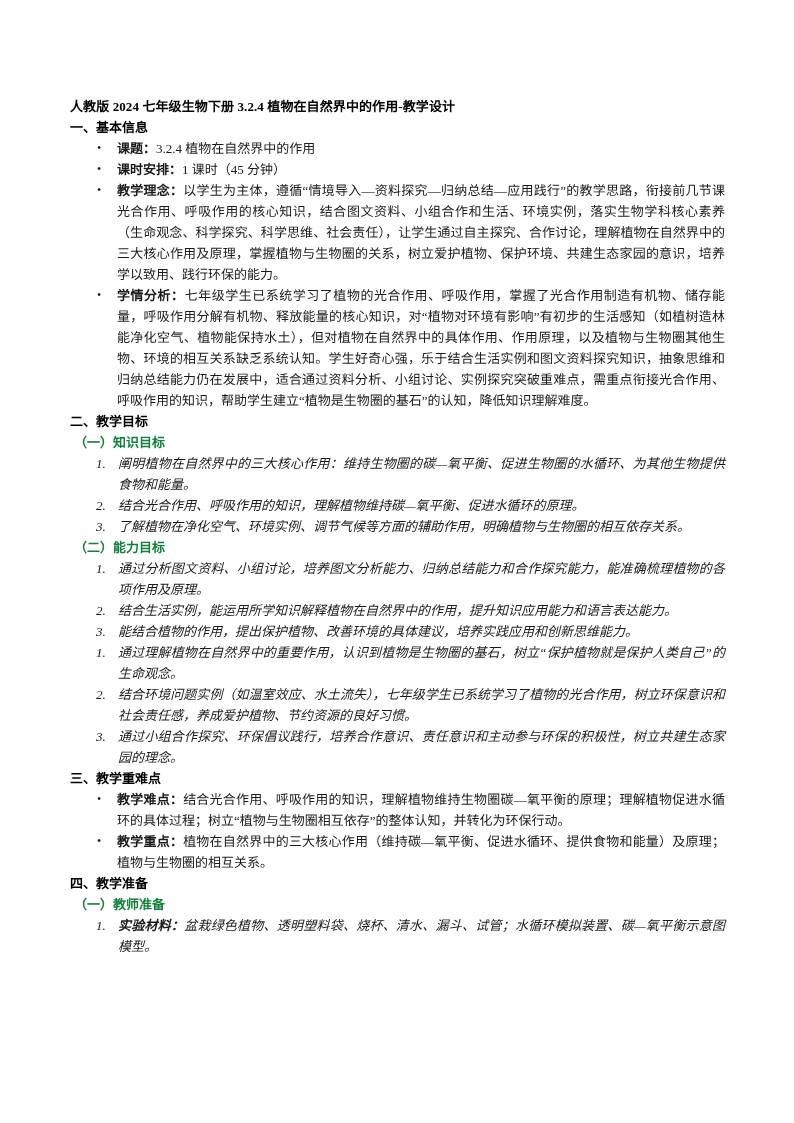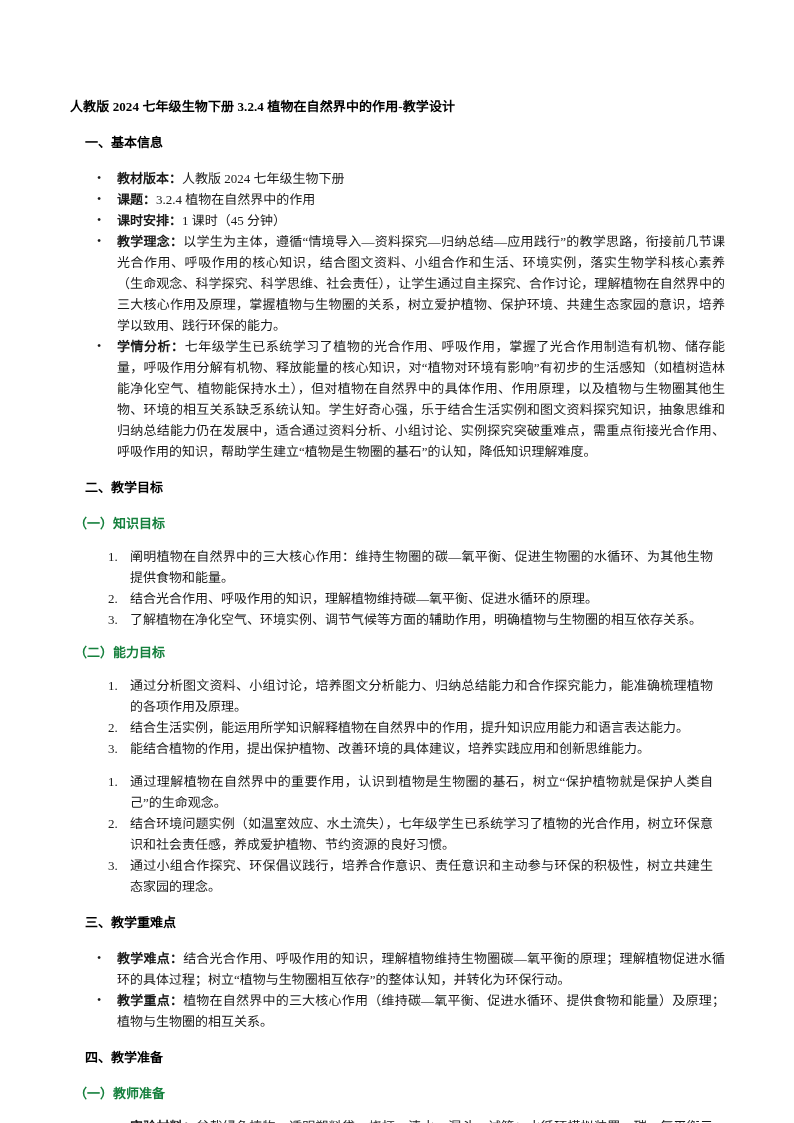--- a/index.html
+++ b/index.html
@@ -35,21 +35,21 @@
     margin: 0 0 0 0;
     letter-spacing: 0.1px;
     color: #000;
   }
 
   
   .h1 {
     font-weight: bold;
     font-size: 13.0px;
     line-height: 21px;
-    margin: 15px;
+    margin: 0;
     color: #000;
   }
 
   
   .h2 {
     font-weight: bold;
     font-size: 13.0px;
     line-height: 21px;
     margin: 0;
     padding-left: 4px;
@@ -75,23 +75,24 @@
     position: absolute;
     left: 27px;
     top: 0;
     font-size: 12px;
     line-height: 21px;
   }
 
   
   ol.num {
     list-style: none;
-    margin: 12px;
+    margin: 0;
     padding: 0;
     counter-reset: li;
+    font-style: italic;
   }
   ol.num > li {
     position: relative;
     padding-left: 48px;
     margin: 0;
     line-height: 21px;
     counter-increment: li;
     text-align: justify;
     text-justify: inter-ideograph;
   }
@@ -110,21 +111,20 @@
 </head>
 <body>
 
 <div class="page">
   <div class="doc">
 
     <p class="doc-title">人教版 2024 七年级生物下册 3.2.4 植物在自然界中的作用-教学设计</p>
 
     <p class="h1">一、基本信息</p>
     <ul class="bul">
-      <li><span class="lbl">教材版本</span><span class="lbl">：</span><span class="body-txt">人教版 2024 七年级生物下册</span></li>
       <li><span class="lbl">课题</span><span class="lbl">：</span><span class="body-txt">3.2.4 植物在自然界中的作用</span></li>
       <li><span class="lbl">课时安排</span><span class="lbl">：</span><span class="body-txt">1 课时（45 分钟）</span></li>
       <li><span class="lbl">教学理念</span><span class="lbl">：</span><span class="body-txt">以学生为主体，遵循“情境导入—资料探究—归纳总结—应用践行”的教学思路，衔接前几节课光合作用、呼吸作用的核心知识，结合图文资料、小组合作和生活、环境实例，落实生物学科核心素养（生命观念、科学探究、科学思维、社会责任），让学生通过自主探究、合作讨论，理解植物在自然界中的三大核心作用及原理，掌握植物与生物圈的关系，树立爱护植物、保护环境、共建生态家园的意识，培养学以致用、践行环保的能力。</span></li>
       <li><span class="lbl">学情分析</span><span class="lbl">：</span><span class="body-txt">七年级学生已系统学习了植物的光合作用、呼吸作用，掌握了光合作用制造有机物、储存能量，呼吸作用分解有机物、释放能量的核心知识，对“植物对环境有影响”有初步的生活感知（如植树造林能净化空气、植物能保持水土），但对植物在自然界中的具体作用、作用原理，以及植物与生物圈其他生物、环境的相互关系缺乏系统认知。学生好奇心强，乐于结合生活实例和图文资料探究知识，抽象思维和归纳总结能力仍在发展中，适合通过资料分析、小组讨论、实例探究突破重难点，需重点衔接光合作用、呼吸作用的知识，帮助学生建立“植物是生物圈的基石”的认知，降低知识理解难度。</span></li>
     </ul>
 
     <p class="h1"><span>二、教学目标</span></p>
 
     <p class="h2"><span>（一）知识目标</span></p>
     <ol class="num">

